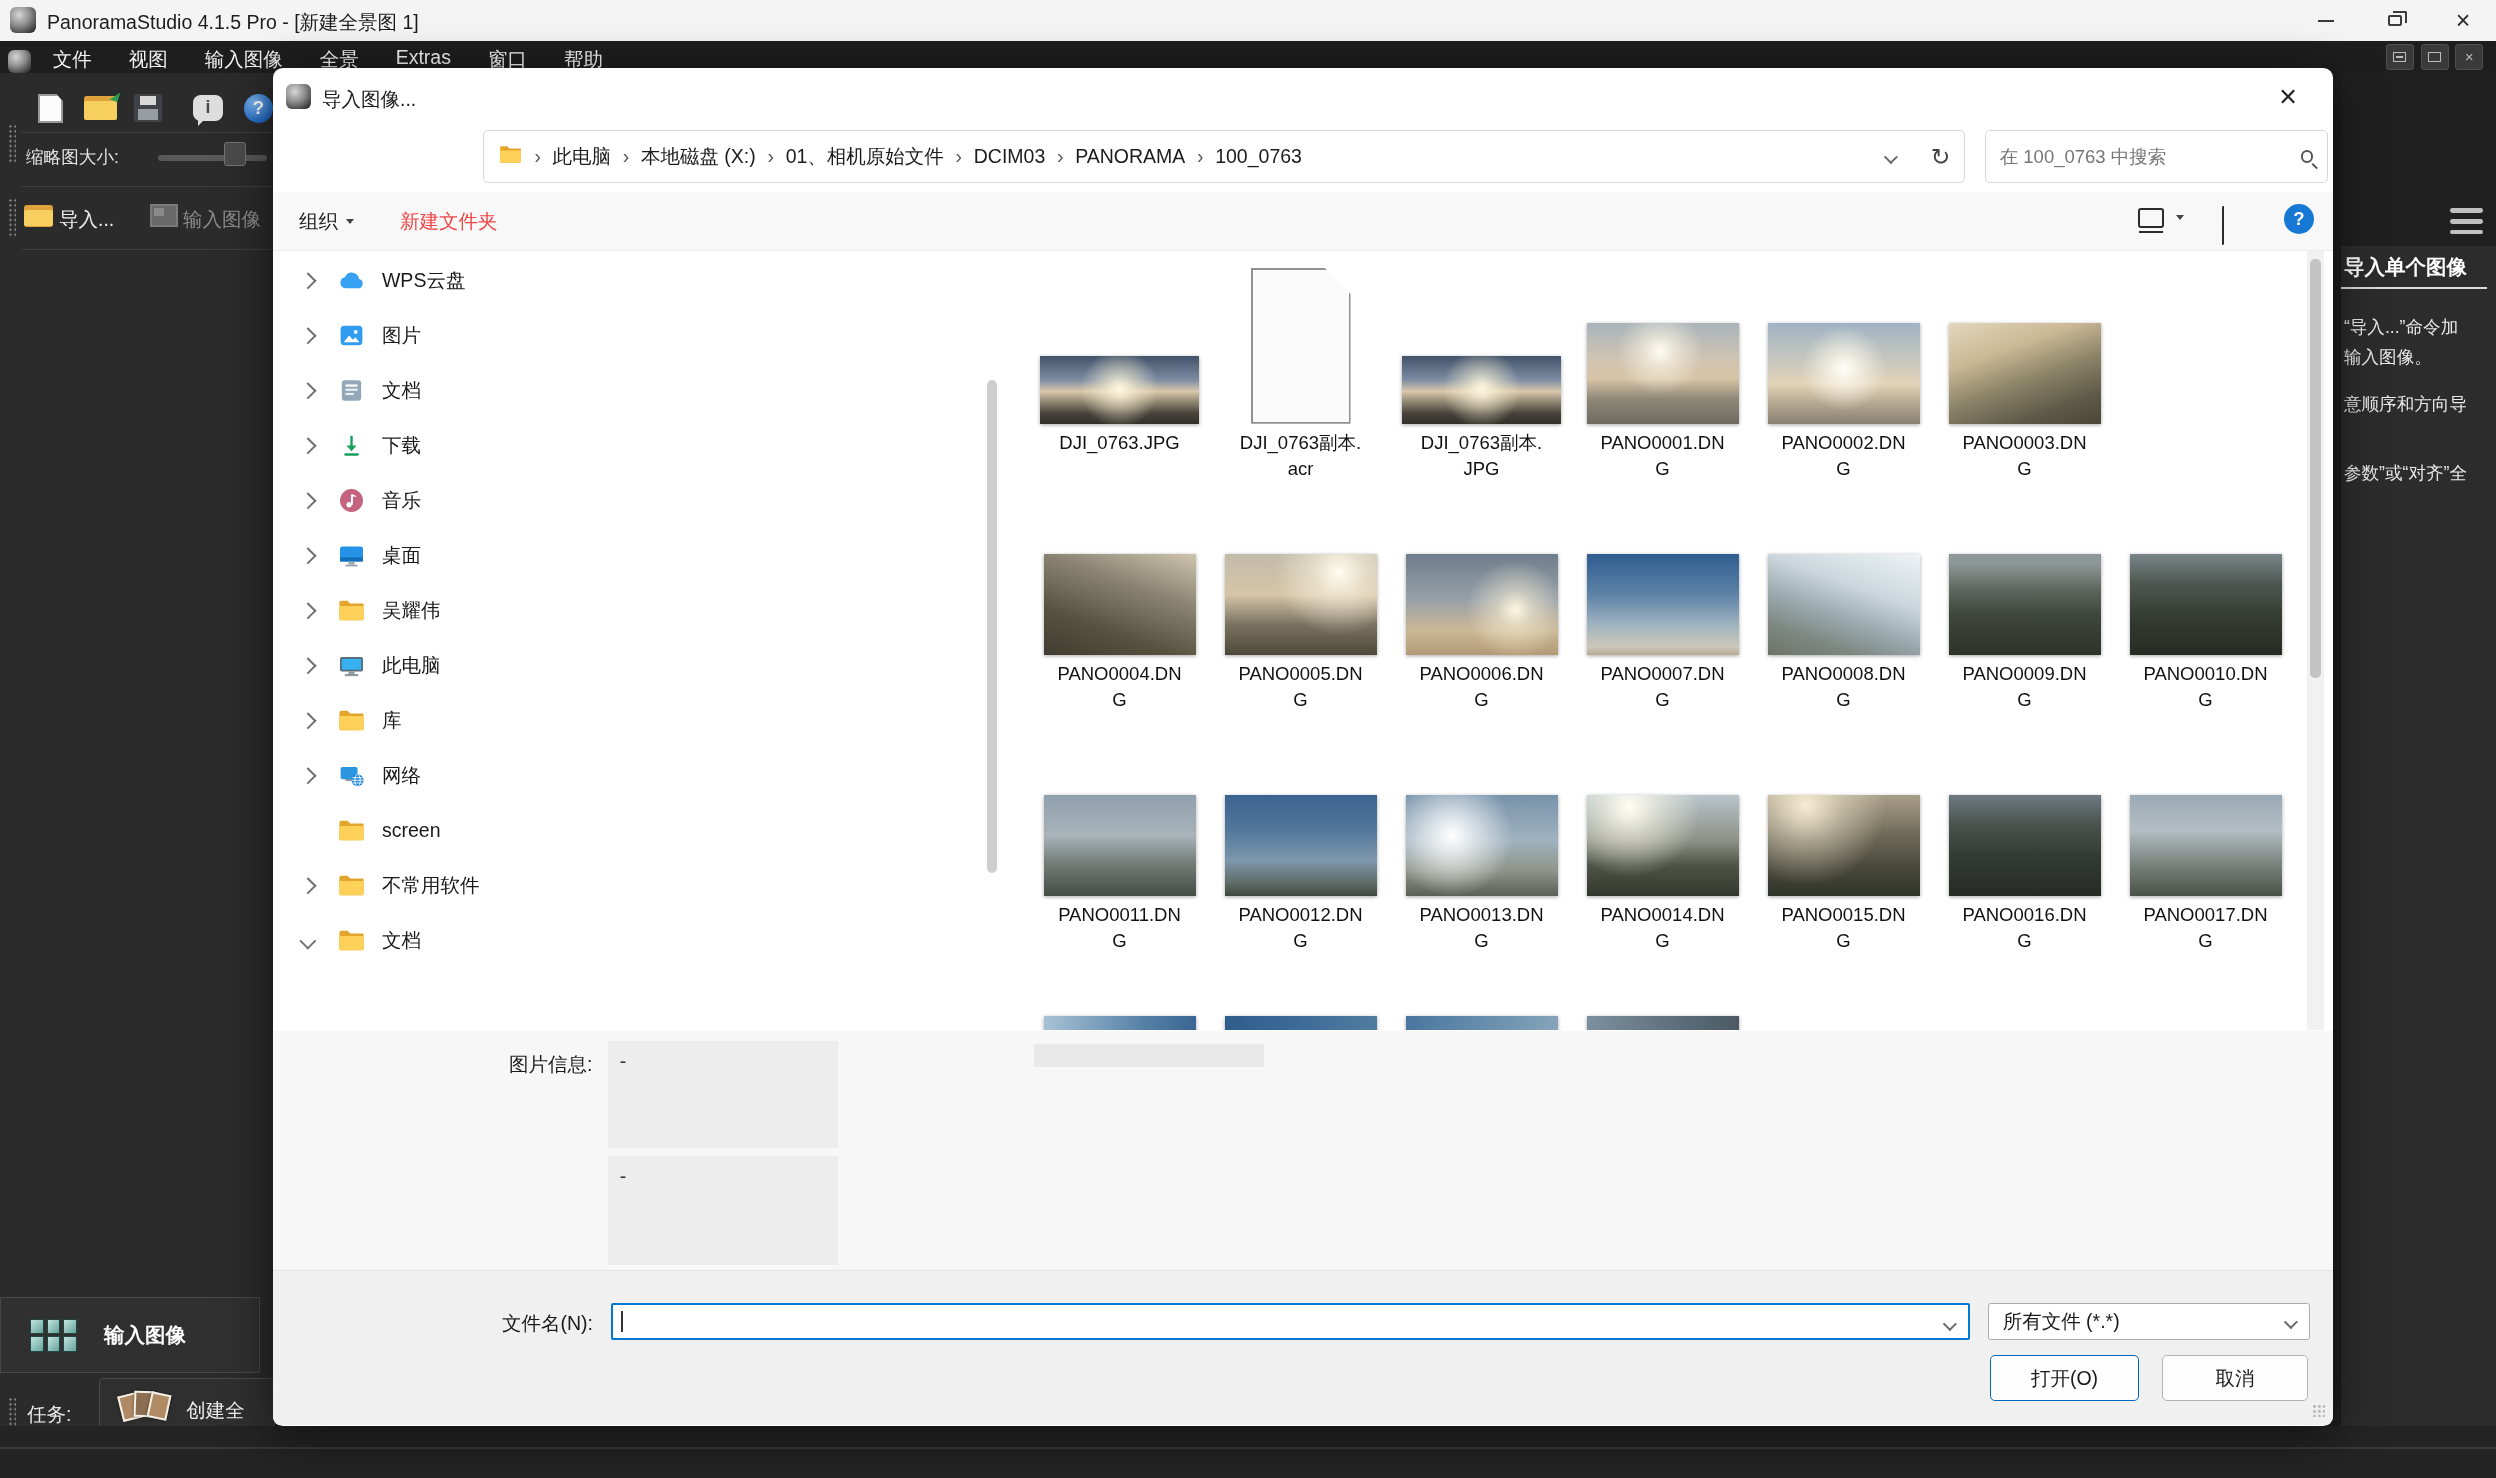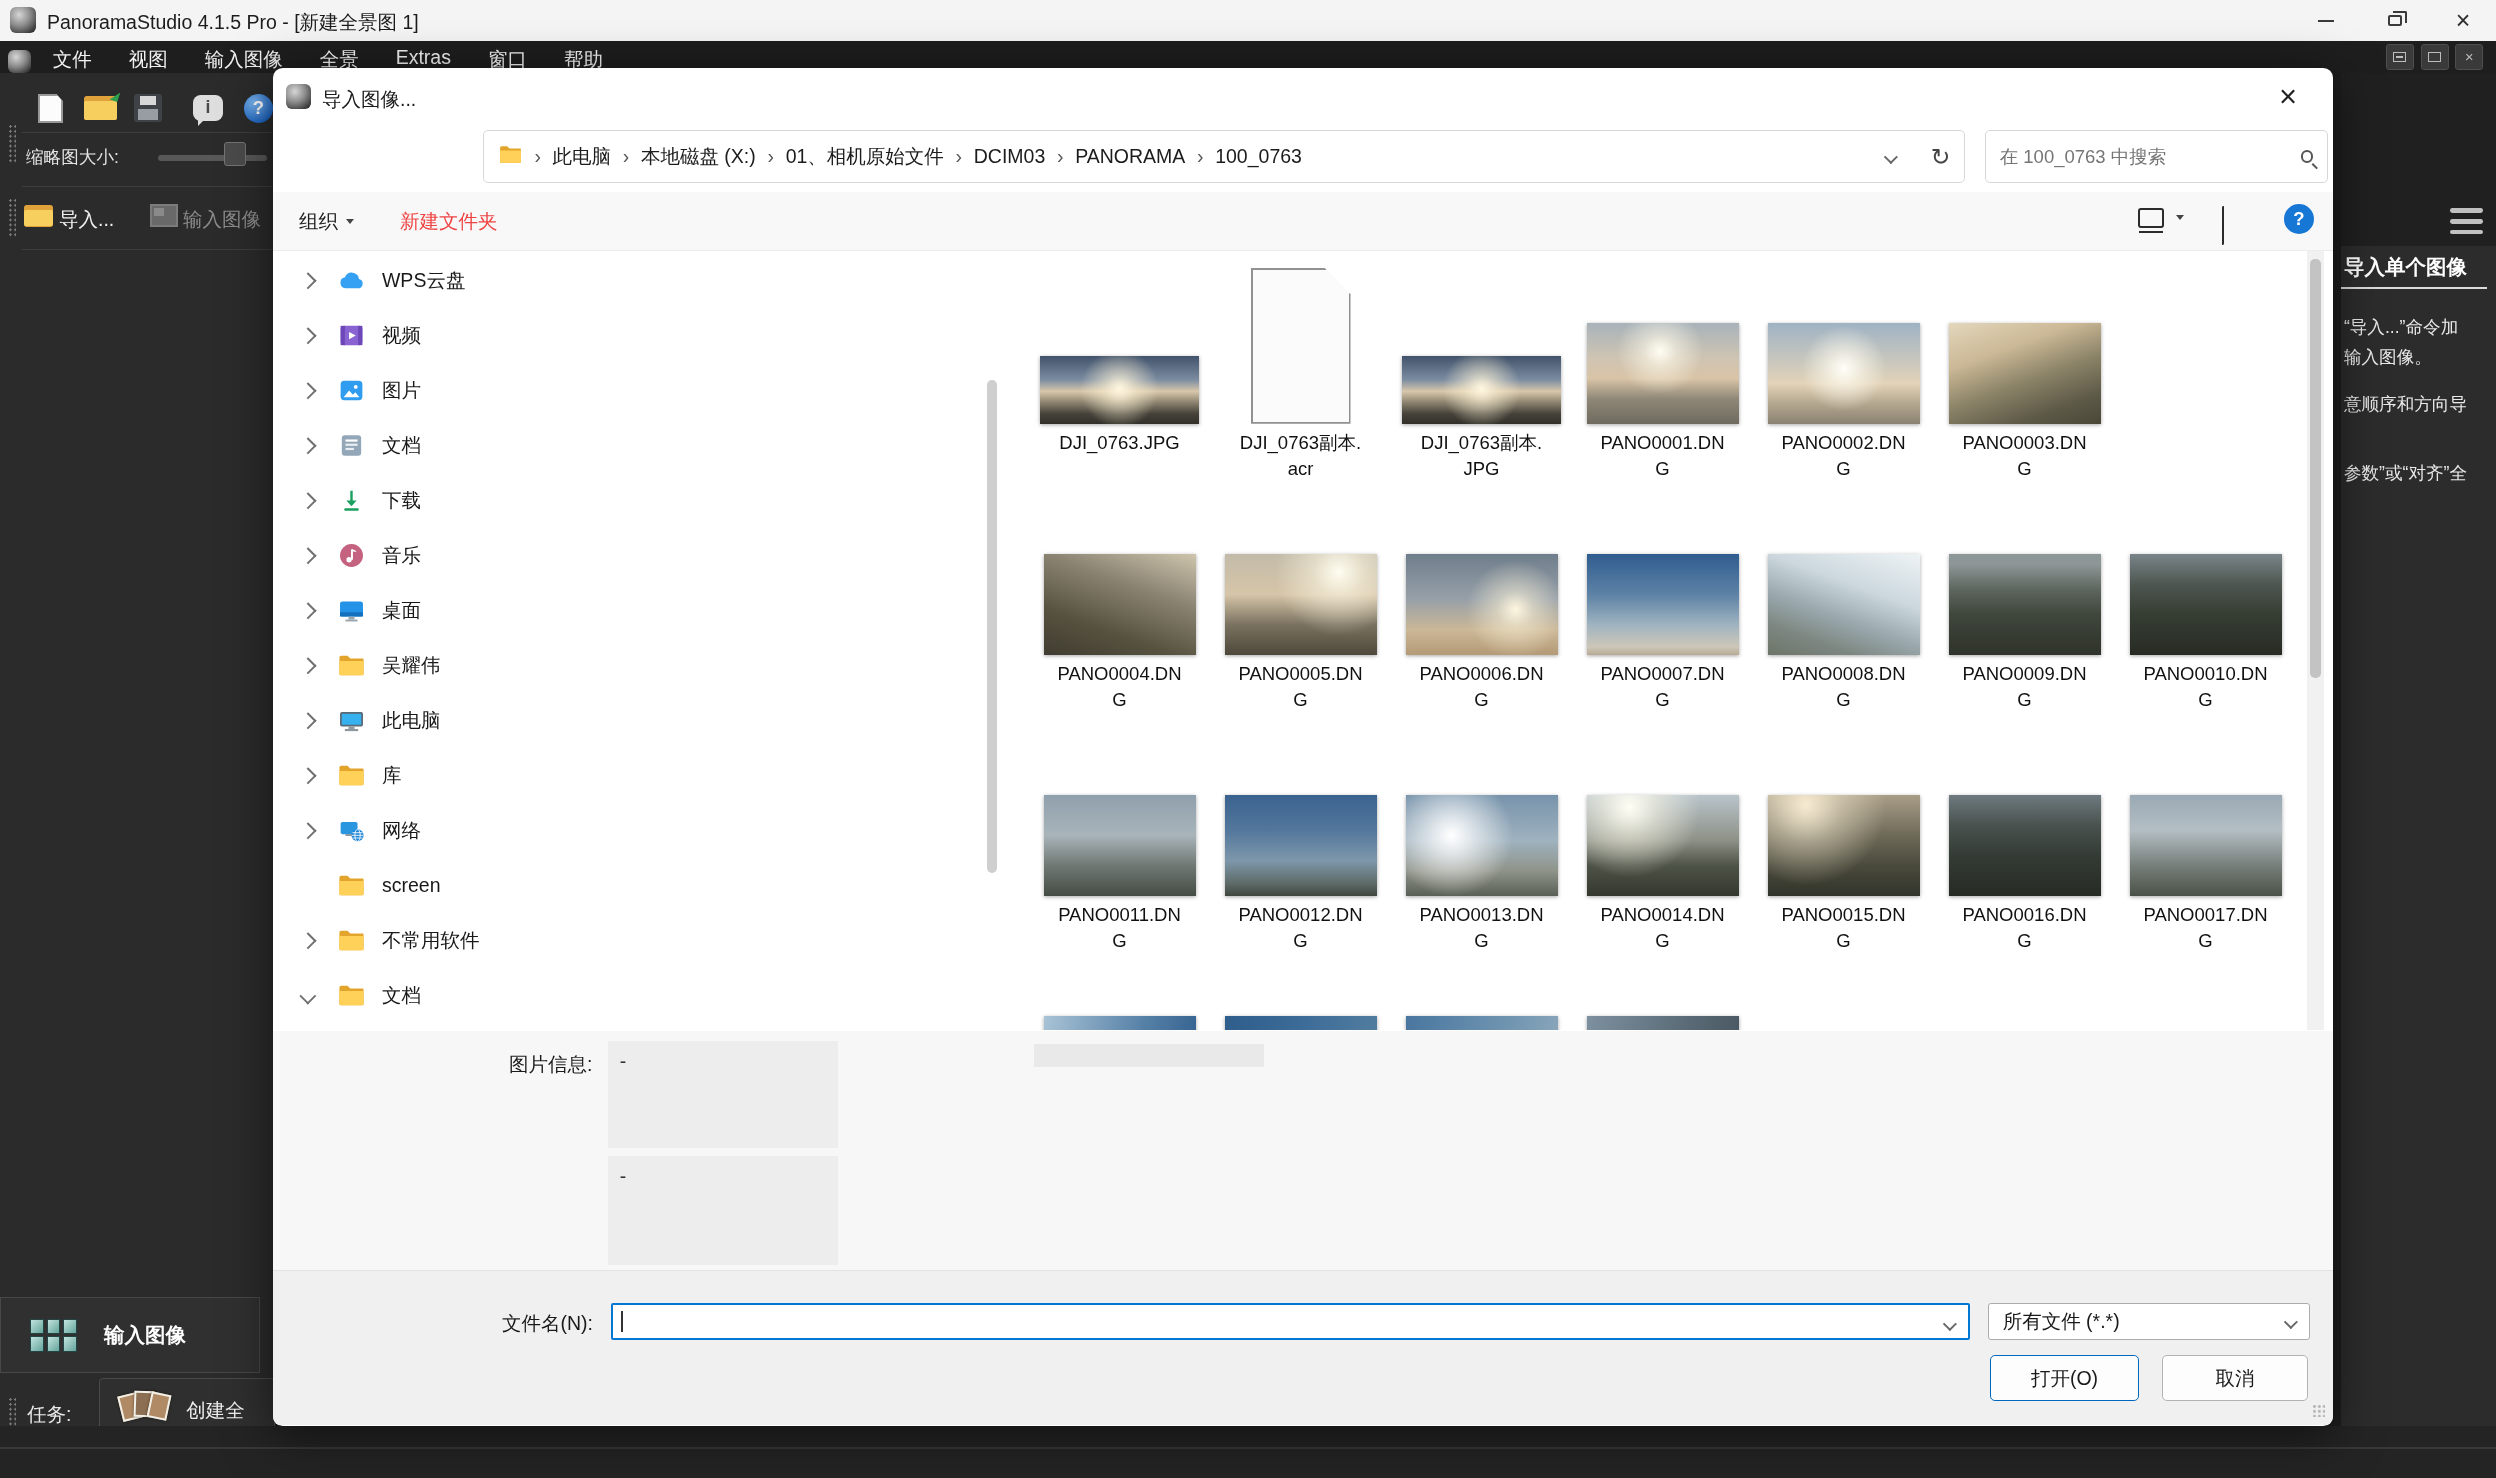--- a/index.html
+++ b/index.html
@@ -374,30 +374,20 @@
       <div class="tree-row">
         <span class="tchev right"></span>
         <span class="ticon"><svg viewBox="0 0 24 24">
             <path fill="#36a1f2" d="M7 18.5h10.3a3.9 3.9 0 0 0 .9-7.7A6 6 0 0 0 6.6 9.4 4.6 4.6 0 0 0 7 18.5z"></path>
           </svg></span>
         <span class="tlabel">WPS云盘</span>
       </div>
       <div class="tree-row">
         <span class="tchev right"></span>
         <span class="ticon"><svg viewBox="0 0 24 24">
-            <rect x="3" y="4" width="18" height="16" rx="3" fill="#8a63d2"></rect>
-            <rect x="3" y="4" width="3.5" height="16" fill="#6d46b8"></rect>
-            <rect x="17.5" y="4" width="3.5" height="16" fill="#6d46b8"></rect>
-            <path d="M10 9l5.5 3-5.5 3z" fill="#fff"></path>
-          </svg></span>
-        <span class="tlabel">视频</span>
-      </div>
-      <div class="tree-row">
-        <span class="tchev right"></span>
-        <span class="ticon"><svg viewBox="0 0 24 24">
             <rect x="3" y="4" width="18" height="16" rx="3" fill="#2f9cf0"></rect>
             <circle cx="15.5" cy="9" r="1.6" fill="#fff"></circle>
             <path d="M5.5 17.5l4.5-5.5 3.2 3.6 2-2.2 3.3 4.1z" fill="#fff"></path>
           </svg></span>
         <span class="tlabel">图片</span>
       </div>
       <div class="tree-row">
         <span class="tchev right"></span>
         <span class="ticon"><svg viewBox="0 0 24 24">
             <rect x="4" y="3.5" width="16" height="17" rx="2.5" fill="#93a7b8"></rect>

